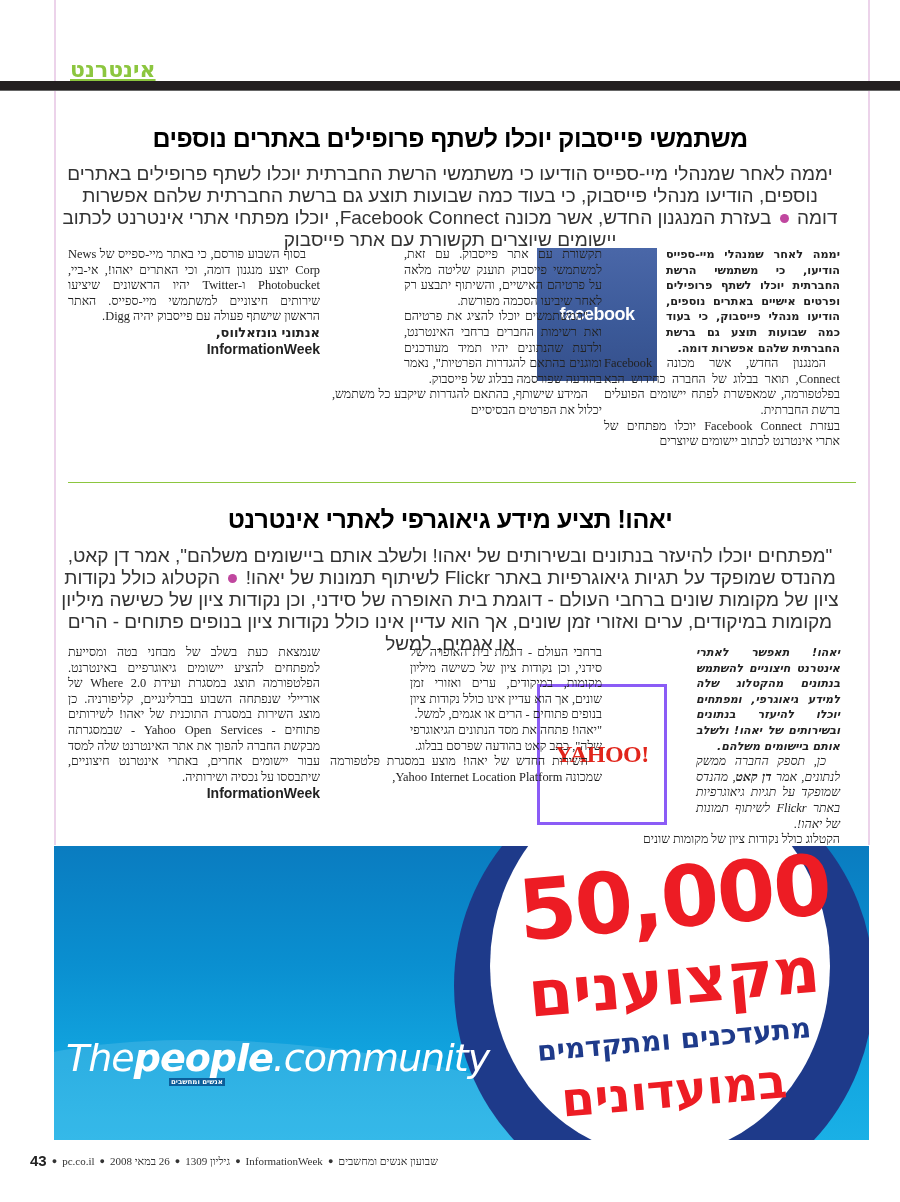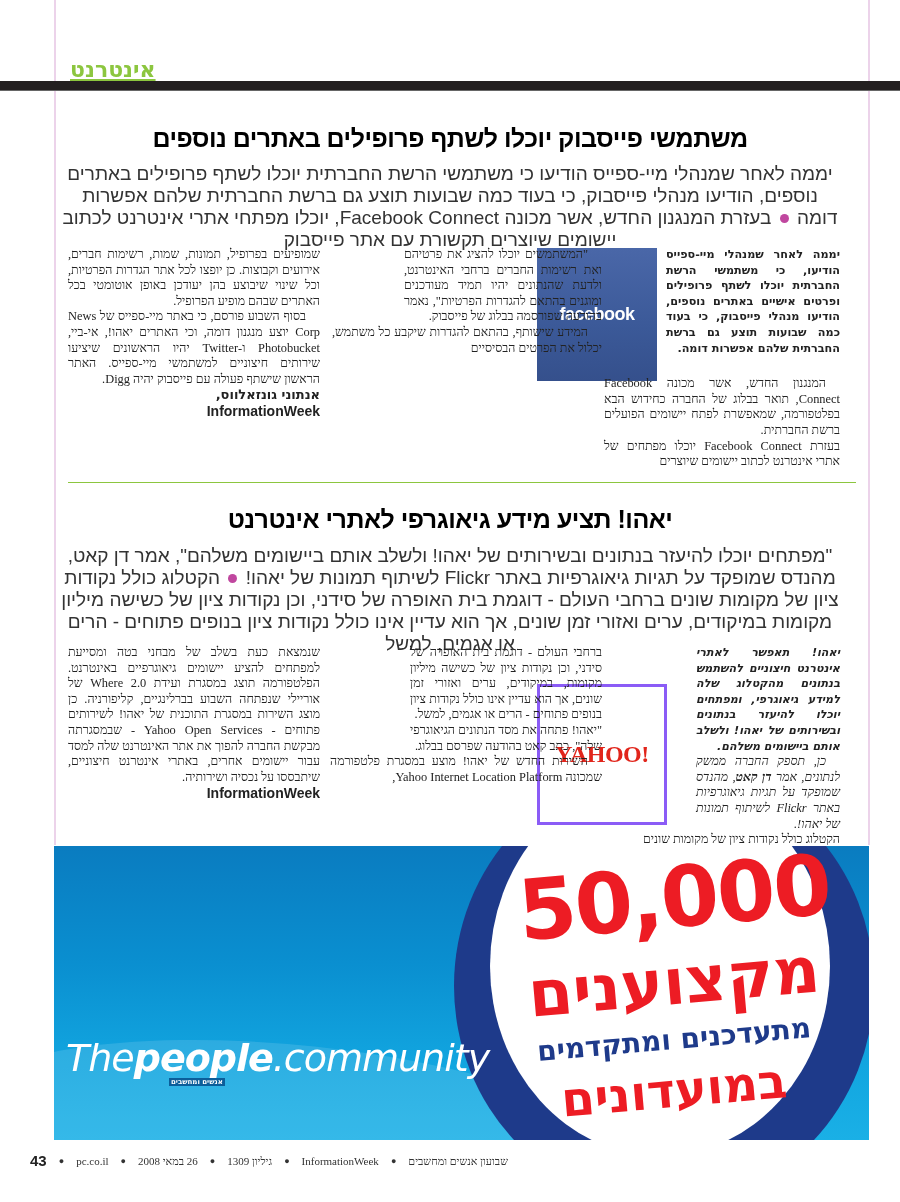--- a/index.html
+++ b/index.html
@@ -93,21 +93,21 @@
     }
     .ad-phones {
       position: absolute; left: 14px; top: 248px; color: #fff; direction: rtl;
       font-family: "DejaVu Sans", sans-serif; font-weight: bold; font-size: 26px; line-height: 30px;
       text-shadow: 2px 2px 0 #000, -1px -1px 0 #000, 1px -1px 0 #000, -1px 1px 0 #000;
       letter-spacing: -0.5px;
     }
 
     .footer {
       position: absolute; left: 30px; top: 1152px; direction: ltr; font-size: 11px; color: #333;
-      font-family: "Liberation Serif", serif; display: flex; align-items: center; gap: 12px;
+      font-family: "Liberation Serif", serif; display: flex; align-items: center; gap: 5px;
     }
     .footer .page-num { font-family: "Liberation Sans", sans-serif; font-weight: bold; font-size: 15px; color: #222; }
     .footer .bullet { font-size: 9px; }
   </style>
 </head>
 <body>
 
 <div class="guide-left"></div>
 <div class="guide-right"></div>
 
@@ -122,32 +122,32 @@
 </div>
 
 <div class="fb-logo">
   <span>facebook</span>
 </div>
 
 <div class="col" style="left:604px; top:247px; width:236px;">
   <div style="margin-left:62px;">
     <p class="bold-intro">יממה לאחר שמנהלי מיי-ספייס הודיעו, כי משתמשי הרשת החברתית יוכלו לשתף פרופילים ופרטים אישיים באתרים נוספים, הודיעו מנהלי פייסבוק, כי בעוד כמה שבועות תוצע גם ברשת החברתית שלהם אפשרות דומה.</p>
   </div>
-  <p class="indent" style="margin-left:0;margin-top:20px;">המנגנון החדש, אשר מכונה Facebook Connect, תואר בבלוג של החברה כחידוש הבא בפלטפורמה, שמאפשרת לפתח יישומים הפועלים ברשת החברתית.</p>
+  <p class="indent" style="margin-left:0;">המנגנון החדש, אשר מכונה Facebook Connect, תואר בבלוג של החברה כחידוש הבא בפלטפורמה, שמאפשרת לפתח יישומים הפועלים ברשת החברתית.</p>
   <p>בעזרת Facebook Connect יוכלו מפתחים של אתרי אינטרנט לכתוב יישומים שיוצרים</p>
 </div>
 
 <div class="col" style="left:332px; top:247px; width:270px;">
   <div style="margin-right:0; width:196px; margin-left:auto; margin-right:74px;"></div>
+  <p style="margin-left:72px;">תקשורת עם אתר פייסבוק. עם זאת, למשתמשי פייסבוק תוענק שליטה מלאה על פרטיהם האישיים, והשיתוף יתבצע רק לאחר שיביעו הסכמה מפורשת.</p>
   <p class="indent" style="margin-left:72px;">"המשתמשים יוכלו להציג את פרטיהם ואת רשימות החברים ברחבי האינטרנט, ולדעת שהנתונים יהיו תמיד מעודכנים ומוגנים בהתאם להגדרות הפרטיות", נאמר בהודעה שפורסמה בבלוג של פייסבוק.</p>
   <p class="indent">המידע שישותף, בהתאם להגדרות שיקבע כל משתמש, יכלול את הפרטים הבסיסיים</p>
 </div>
 
 <div class="col" style="left:68px; top:247px; width:252px;">
-  <p>שמופיעים בפרופיל, תמונות, שמות, רשימות חברים, אירועים וקבוצות. כן יופצו לכל אתר הגדרות הפרטיות, וכל שינוי שיבוצע בהן יעודכן באופן אוטומטי בכל האתרים שבהם מופיע הפרופיל.</p>
   <p class="indent">בסוף השבוע פורסם, כי באתר מיי-ספייס של News Corp יוצע מנגנון דומה, וכי האתרים יאהו!, אי-ביי, Photobucket ו-Twitter יהיו הראשונים שיציעו שירותים חיצוניים למשתמשי מיי-ספייס. האתר הראשון שישתף פעולה עם פייסבוק יהיה Digg.</p>
   <p class="byline">אנתוני גונזאלווס,</p>
   <p class="source">InformationWeek</p>
 </div>
 
 <div class="divider"></div>
 
 <div class="headline" style="top:505px;">יאהו! תציע מידע גיאוגרפי לאתרי אינטרנט</div>
 <div class="lead" style="top:545px;">
   <span>"מפתחים יוכלו להיעזר בנתונים ובשירותים של יאהו! ולשלב אותם ביישומים משלהם", אמר דן קאט, מהנדס שמופקד על תגיות גיאוגרפיות באתר Flickr לשיתוף תמונות של יאהו!</span>

